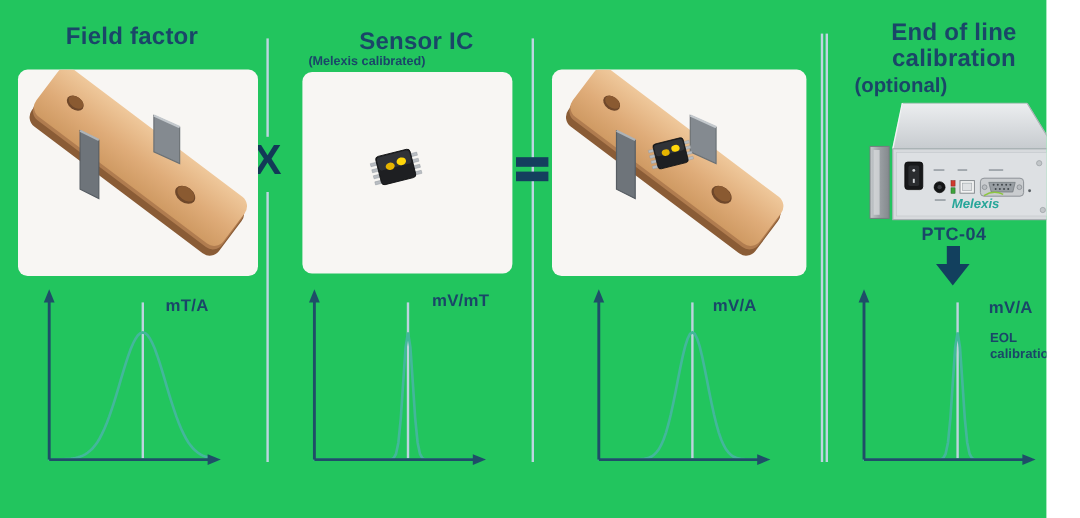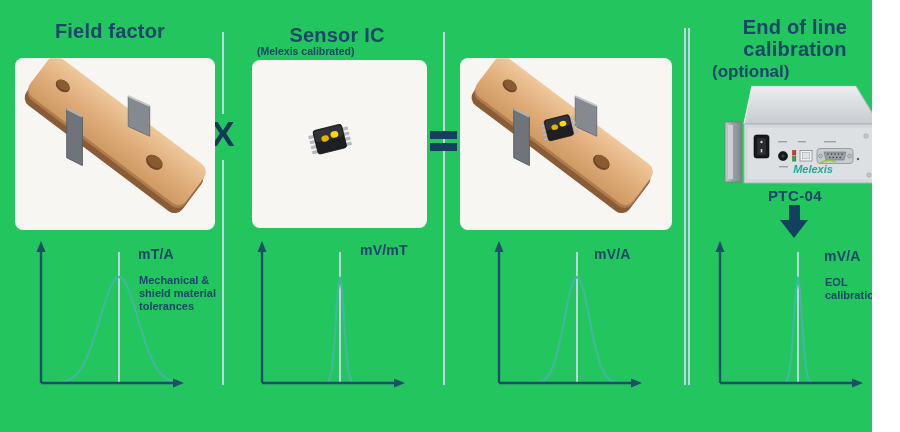--- a/index.html
+++ b/index.html
@@ -81,21 +81,21 @@
           <rect x="14" y="9" width="32" height="13" rx="3" fill="#303237"></rect>
           <ellipse cx="25" cy="20" rx="4.4" ry="3.5" fill="#e6b400"></ellipse>
           <ellipse cx="36.5" cy="18" rx="4.6" ry="3.7" fill="#ffd60a"></ellipse>
         </g>
       </symbol>
     </defs>
   </svg>
 
   <div class="title" style="left:15px;top:20px;width:190px;">Field factor</div>
 
-  <div class="title" style="left:257px;top:24px;width:160px;">Sensor IC</div>
+  <div class="title" style="left:267px;top:24px;width:160px;">Sensor IC</div>
   <div class="subtitle" style="left:257px;top:45px;width:160px;">(Melexis calibrated)</div>
 
   <div class="title" style="left:488px;top:20px;width:165px;margin-top:48px;">Module</div>
 
   <div class="title" style="left:712px;top:16px;width:166px;">End of line
 calibration</div>
   <div class="subtitle" style="left:712px;top:62px;width:166px;font-size:17px;">(optional)</div>
 
   <div class="divider" style="left:222px;top:32px;height:82px;"></div>
   <div class="divider" style="left:222px;top:160px;height:225px;"></div>
@@ -194,23 +194,20 @@
 
   <svg class="graph" style="left:33px;top:240px;" width="162" height="152" viewBox="0 0 162 152">
     <line x1="86" y1="12" x2="86" y2="142" stroke="#bdd3de" stroke-width="2"></line>
     <path fill="none" stroke="#43b79b" stroke-width="2.2" stroke-linecap="round" d="M8,143.0L10,143.0L12,142.9L14,142.9L16,142.9L18,142.8L20,142.7L22,142.6L24,142.5L26,142.3L28,142.0L30,141.6L32,141.1L34,140.5L36,139.7L38,138.6L40,137.3L42,135.7L44,133.8L46,131.4L48,128.7L50,125.4L52,121.6L54,117.3L56,112.5L58,107.2L60,101.4L62,95.3L64,88.8L66,82.1L68,75.3L70,68.6L72,62.2L74,56.2L76,50.7L78,46.0L80,42.2L82,39.3L84,37.6L86,37.0L88,37.6L90,39.3L92,42.2L94,46.0L96,50.7L98,56.2L100,62.2L102,68.6L104,75.3L106,82.1L108,88.8L110,95.3L112,101.4L114,107.2L116,112.5L118,117.3L120,121.6L122,125.4L124,128.7L126,131.4L128,133.8L130,135.7L132,137.3L134,138.6L136,139.7L138,140.5L140,141.1L142,141.6L144,142.0L146,142.3L148,142.5"></path>
     <line x1="8" y1="143" x2="8" y2="10" stroke="#1f4e68" stroke-width="2.4"></line>
     <polygon points="3.5,12 8,1 12.5,12" fill="#1f4e68"></polygon>
     <line x1="8" y1="143" x2="142" y2="143" stroke="#1f4e68" stroke-width="2.4"></line>
     <polygon points="140,138.5 151,143 140,147.5" fill="#1f4e68"></polygon>
   </svg>
   <div class="unit" style="left:138px;top:246px;">mT/A</div>
-  <div class="note" style="left:139px;top:274px;width:82px;">Mechanical &amp;
-shield material
-tolerances</div>
 
   <svg class="graph" style="left:254px;top:240px;" width="162" height="152" viewBox="0 0 162 152">
     <line x1="86" y1="12" x2="86" y2="142" stroke="#bdd3de" stroke-width="2"></line>
     <path fill="none" stroke="#43b79b" stroke-width="2.2" stroke-linecap="round" d="M8,143.0L10,143.0L12,143.0L14,143.0L16,143.0L18,143.0L20,143.0L22,143.0L24,143.0L26,143.0L28,143.0L30,143.0L32,143.0L34,143.0L36,143.0L38,143.0L40,143.0L42,143.0L44,143.0L46,143.0L48,143.0L50,143.0L52,143.0L54,143.0L56,143.0L58,143.0L60,143.0L62,143.0L64,143.0L66,143.0L68,143.0L70,143.0L72,142.8L74,141.8L76,138.3L78,128.7L80,108.6L82,78.7L84,49.5L86,37.0L88,49.5L90,78.7L92,108.6L94,128.7L96,138.3L98,141.8L100,142.8L102,143.0L104,143.0L106,143.0L108,143.0L110,143.0L112,143.0L114,143.0L116,143.0L118,143.0L120,143.0L122,143.0L124,143.0L126,143.0L128,143.0L130,143.0L132,143.0L134,143.0L136,143.0L138,143.0L140,143.0L142,143.0L144,143.0L146,143.0L148,143.0"></path>
     <line x1="8" y1="143" x2="8" y2="10" stroke="#1f4e68" stroke-width="2.4"></line>
     <polygon points="3.5,12 8,1 12.5,12" fill="#1f4e68"></polygon>
     <line x1="8" y1="143" x2="142" y2="143" stroke="#1f4e68" stroke-width="2.4"></line>
     <polygon points="140,138.5 151,143 140,147.5" fill="#1f4e68"></polygon>
   </svg>
   <div class="unit" style="left:360px;top:242px;">mV/mT</div>

